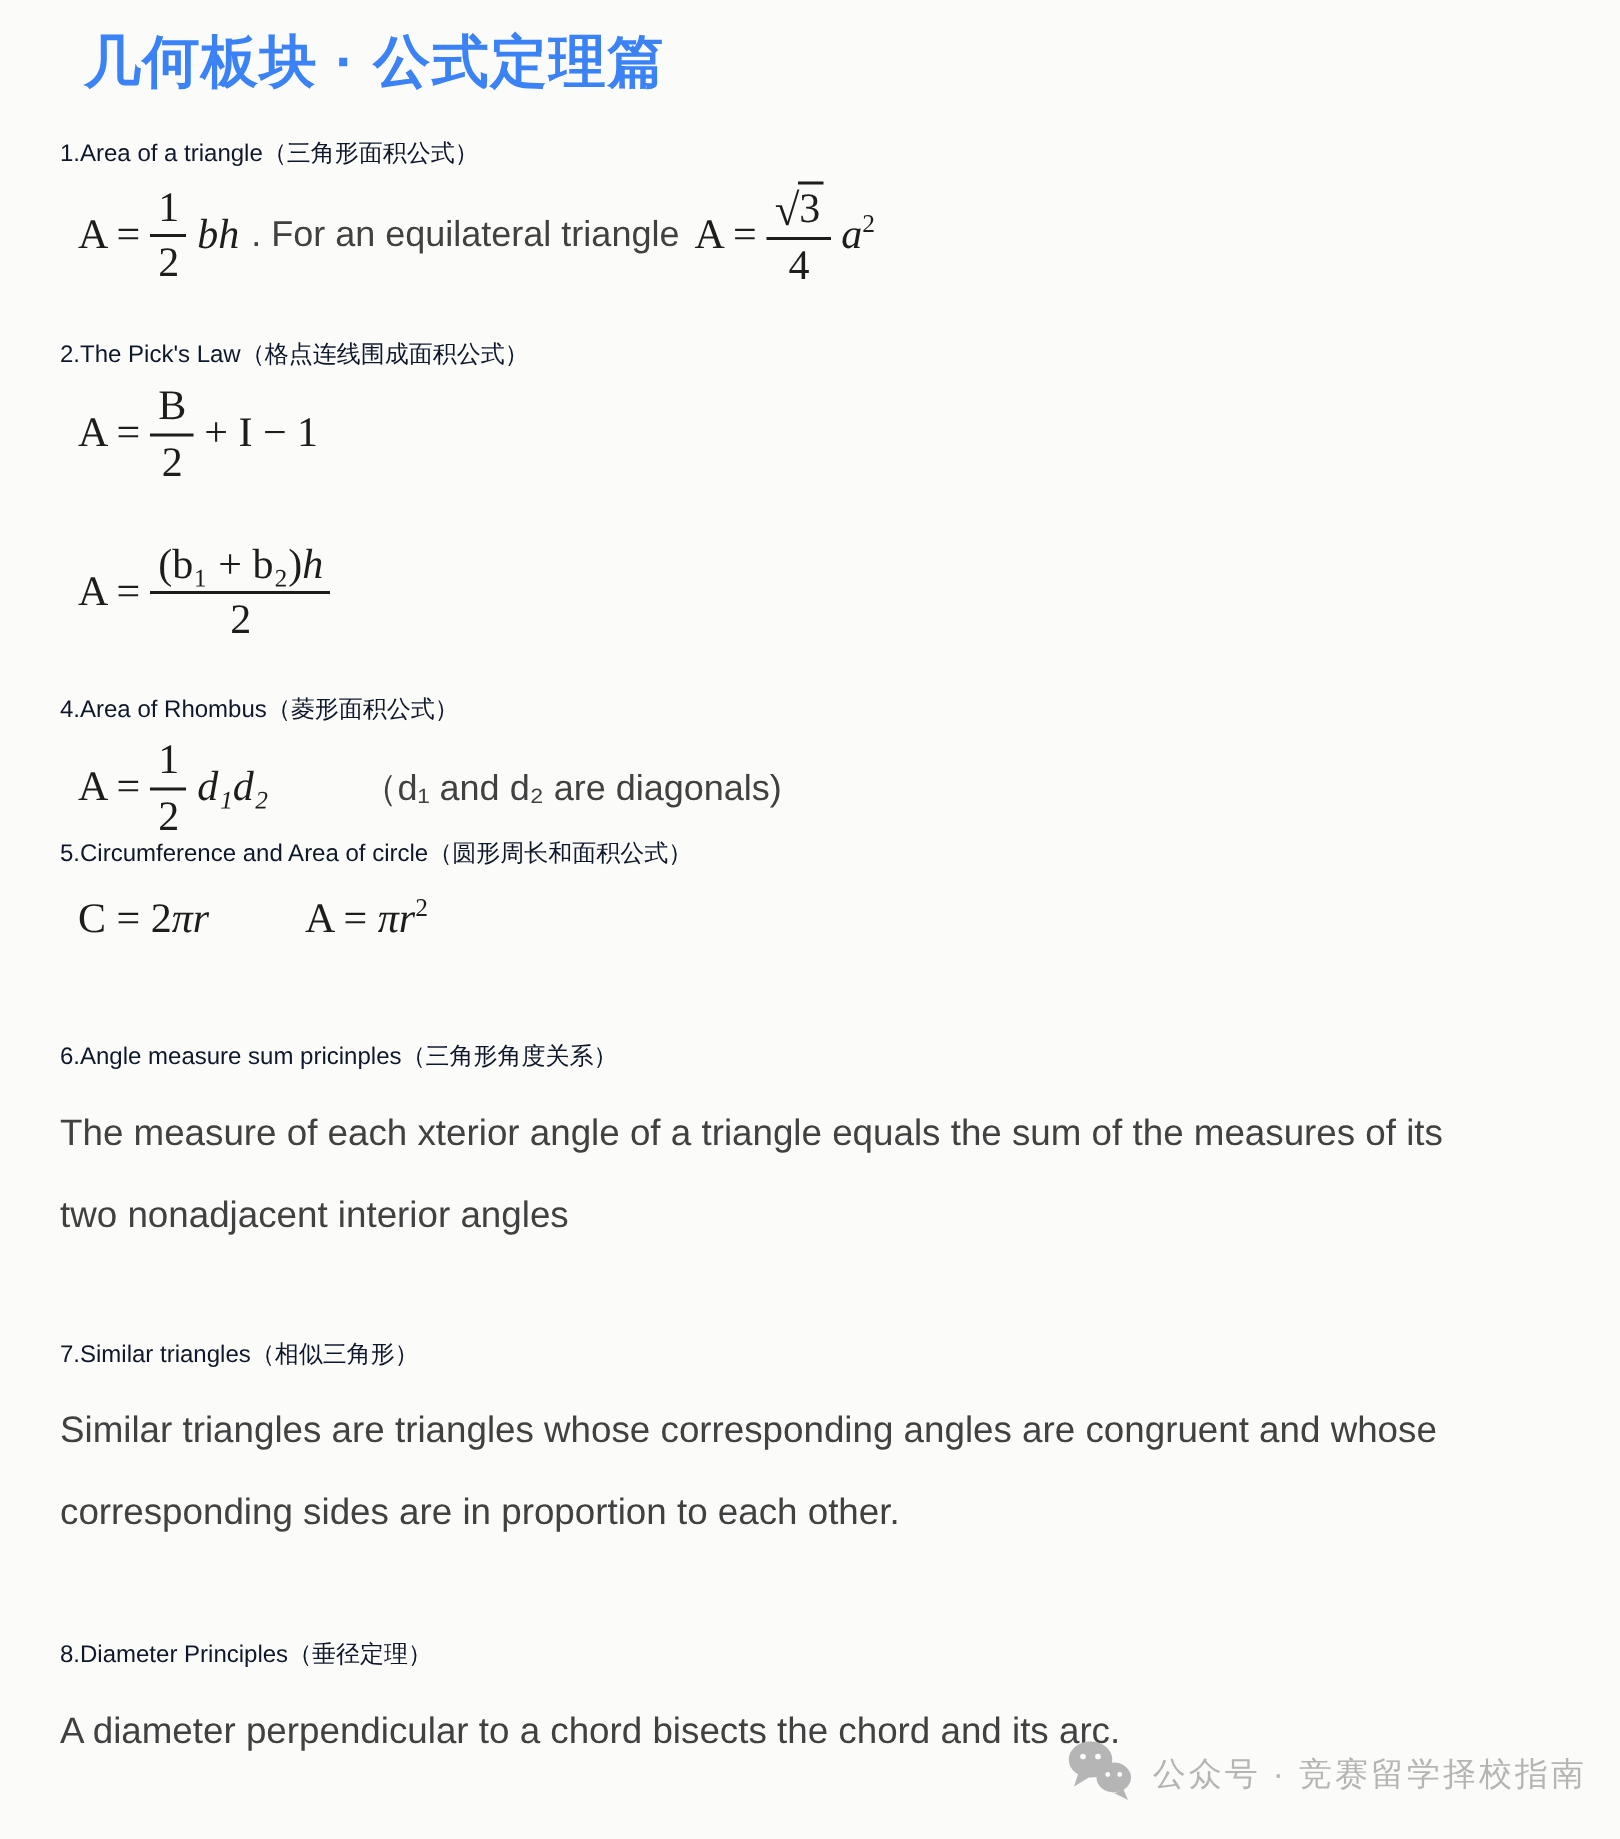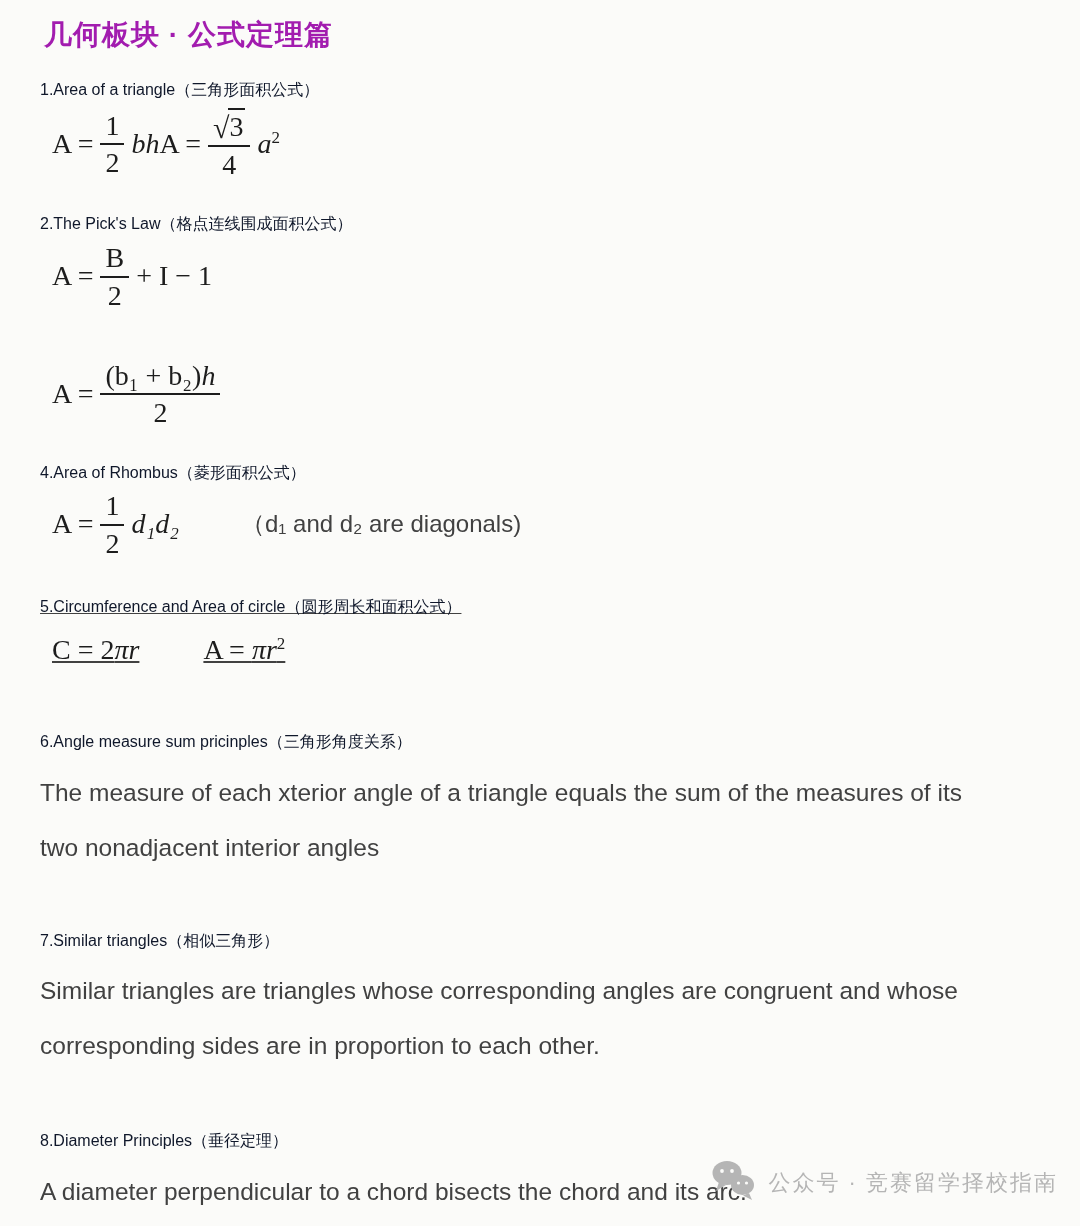--- a/index.html
+++ b/index.html
@@ -6,24 +6,24 @@
   body{
     width:1080px;height:1226px;
     background:#fbfbf9;
     font-family:"Liberation Sans","DejaVu Sans",sans-serif;
     color:#414141;
     position:relative;
     overflow:hidden;
   }
   .page{padding:16px 40px 0 40px;}
   .title{
-    font-size:28px;
+    font-size:38px;
     font-weight:900;
-    color:#a21caf;
-    margin:0 0 26px 4px;
+    color:#3b82f6;
+    margin:0 0 26px 16px;
     letter-spacing:1px;
   }
   section{margin:0;}
   .sec-heading{
     font-size:16px;
     color:#0f172a;
     line-height:1.3;
   }
   .body-text{
     font-size:24.5px;
@@ -61,24 +61,24 @@
     font-size:24px;
     color:#414141;
     white-space:pre;
   }
   .note-gap{margin-left:42px;}
   .note-gap-wide{margin-left:62px;}
   .f-gap{margin-left:64px;}
   .tail-pad{margin:0 10px 0 8px;}
   
   .mb-s1{margin-bottom:34px;}
-  .mb-s2{margin-bottom:48px;}
+  .mb-s2{margin-bottom:36px;}
   .mb-s3{margin-bottom:34px;}
-  .mb-s4{margin-bottom:38px;}
-  .mb-s5{margin-bottom:56px;text-decoration:underline;}
+  .mb-s4{}
+  .mb-s5{margin-bottom:56px;}
   .mb-s6{margin-bottom:56px;}
   .mb-s7{margin-bottom:58px;}
   
   .footer{
     position:absolute;
     right:22px;
     bottom:20px;
     display:flex;
     align-items:center;
     gap:12px;
@@ -97,20 +97,21 @@
 
   <section class="mb-s1">
     <div class="sec-heading">1.Area of a triangle（三角形面积公式）</div>
     <div class="math-row">
       <span class="m">A =</span>
       <span class="frac">
         <span class="num">1</span>
         <span class="den">2</span>
       </span>
       <span class="m it">bh</span>
+      <span class="plain tail-pad">. For an equilateral triangle</span>
       <span class="m">A =</span>
       <span class="frac">
         <span class="num">
             <span class="radical">√</span>
             <span class="radicand">3</span>
           </span>
         <span class="den">4</span>
       </span>
       <span class="m"><i>a</i><sup class="msup">2</sup></span>
     </div>

